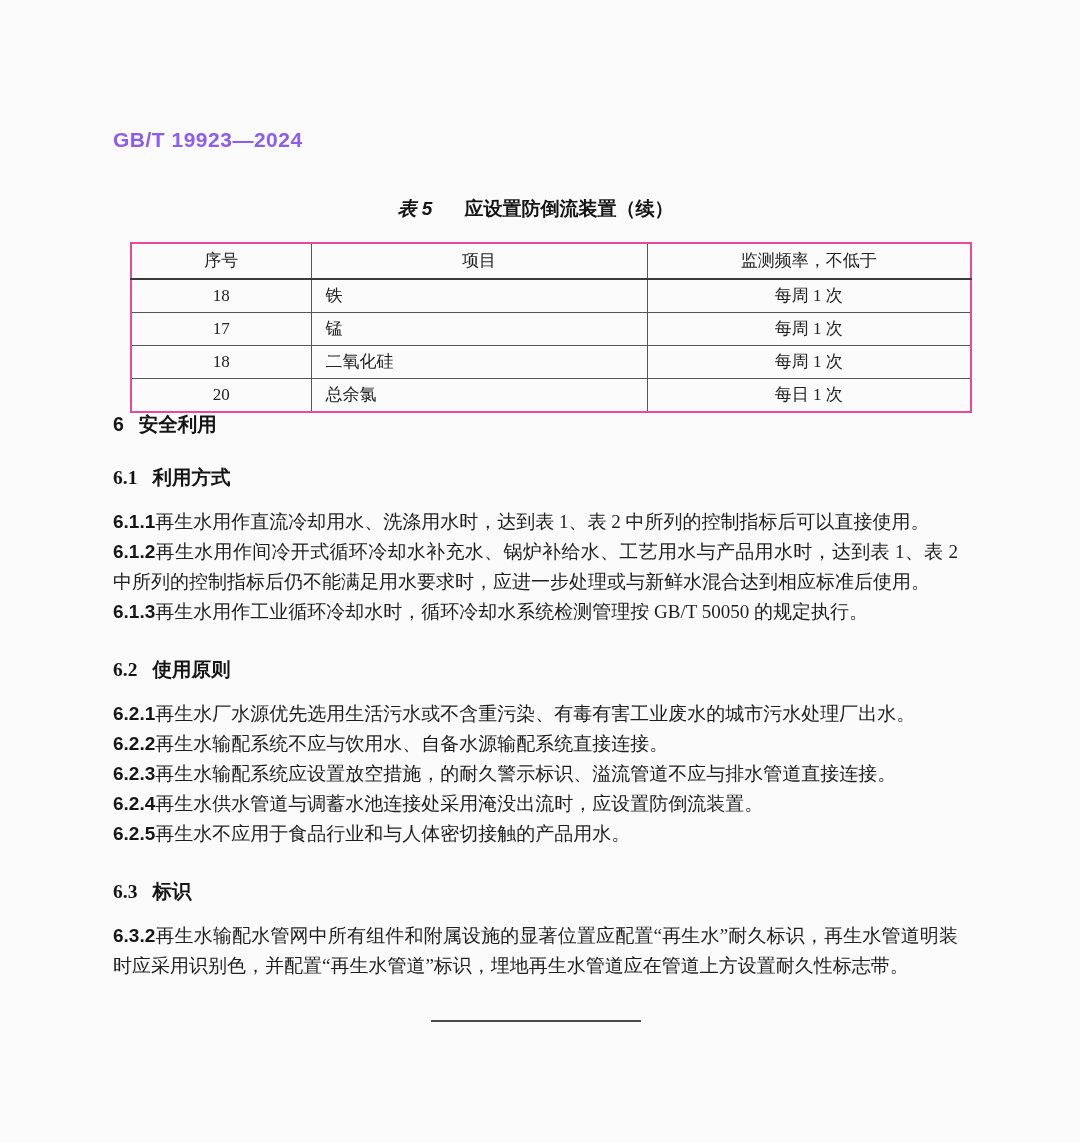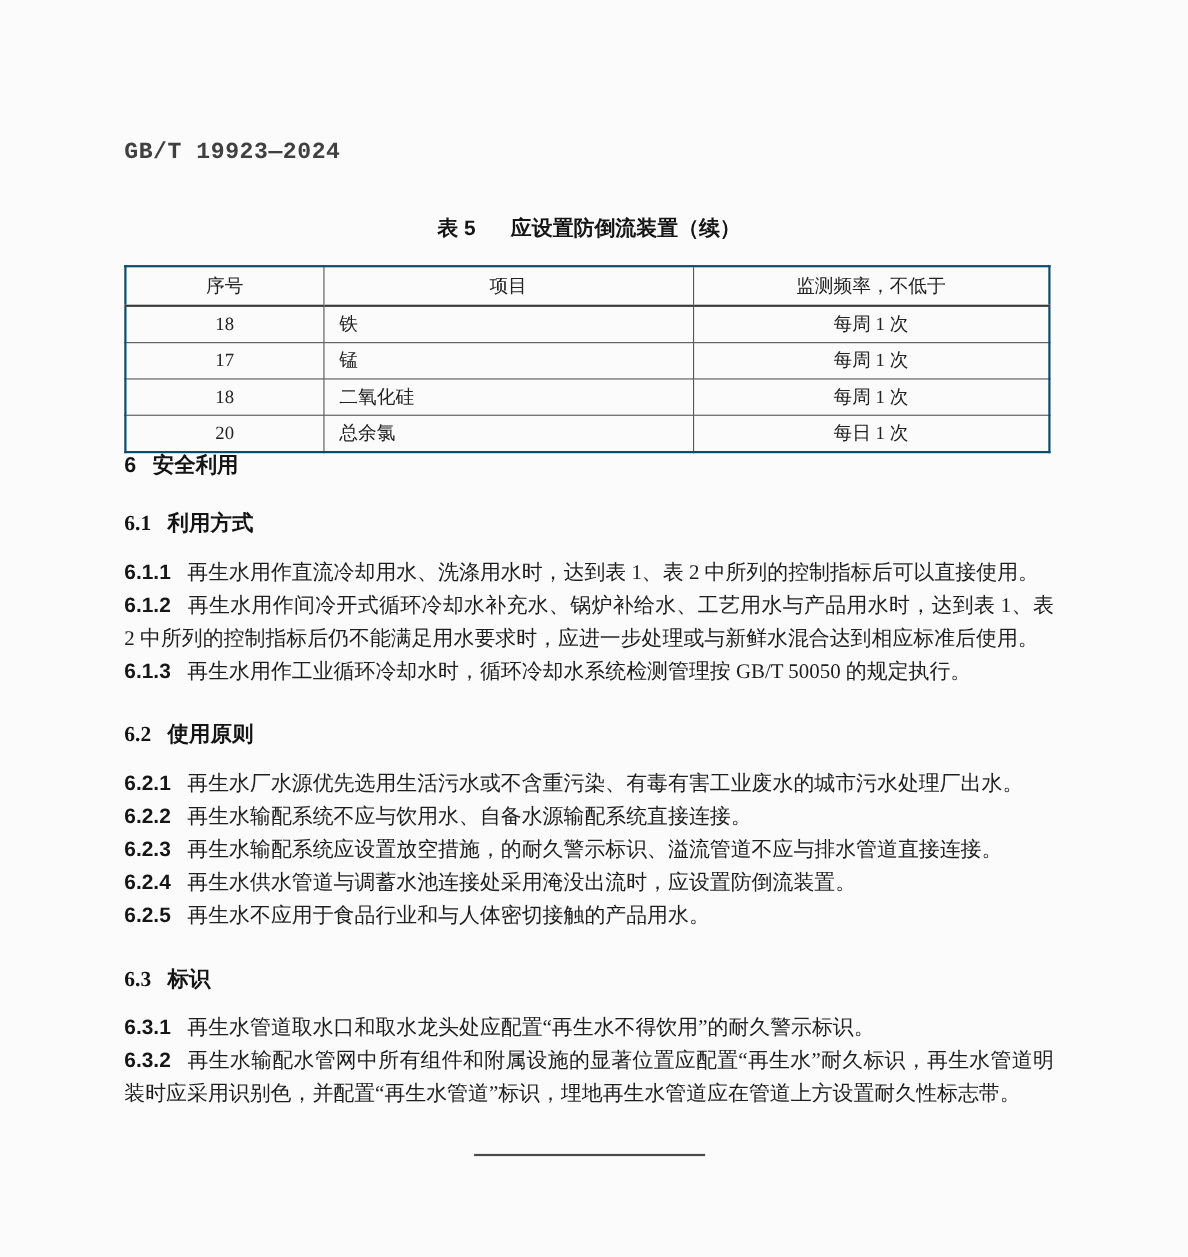--- a/index.html
+++ b/index.html
@@ -12,43 +12,44 @@
     width: 1080px;
     height: 1143px;
     margin: 0 auto;
     background: #fbfbfb;
     color: #1e1e1e;
     box-sizing: border-box;
     padding: 128px 122px 0 113px;
     overflow: hidden;
   }
   .doc-code {
-    font-family: Liberation Mono, monospace;
+    font-family: Liberation Sans, sans-serif;
     font-weight: bold;
     font-size: 21px;
     letter-spacing: 0.5px;
-    color: #404040;
+    color: #8b5cf6;
   }
   .table-title {
     margin-top: 44px;
     text-align: center;
     font-family: "Liberation Sans", "DejaVu Sans", sans-serif;
     font-weight: bold;
     font-size: 19px;
     color: #141414;
   }
-  .table-title .t-label { margin-right: 32px; }
+  .table-title .t-label { margin-right: 32px; font-style: italic; }
   table.freq-table {
     margin-top: 20px;
     width: 840px;
     border-collapse: collapse;
     table-layout: fixed;
     font-size: 17px;
     color: #222;
-    border: 2px solid #0c4a6e;
+    border: 2px solid #ec4899;
+    margin-left: 17px;
   }
   table.freq-table th, table.freq-table td {
     border: 1px solid #555;
     text-align: center;
     font-weight: normal;
     padding: 0;
     height: 32px;
     line-height: 1.2;
   }
   table.freq-table thead th {
@@ -77,21 +78,20 @@
   .para {
     margin: 0;
     font-size: 19px;
     line-height: 30px;
     text-align: justify;
     color: #1e1e1e;
   }
   .para .num {
     font-family: "Liberation Sans", "DejaVu Sans", sans-serif;
     font-weight: 600;
-    margin-right: 15px;
     color: #161616;
   }
   .end-rule {
     width: 210px;
     margin: 39px auto 0 auto;
     border-top: 2px solid #4a4a4a;
     height: 0;
   }
 </style>
 </head>
@@ -161,21 +161,20 @@
     <p class="para"><span class="num">6.2.2</span><span>再生水输配系统不应与饮用水、自备水源输配系统直接连接。</span></p>
 
     <p class="para"><span class="num">6.2.3</span><span>再生水输配系统应设置放空措施，的耐久警示标识、溢流管道不应与排水管道直接连接。</span></p>
 
     <p class="para"><span class="num">6.2.4</span><span>再生水供水管道与调蓄水池连接处采用淹没出流时，应设置防倒流装置。</span></p>
 
     <p class="para"><span class="num">6.2.5</span><span>再生水不应用于食品行业和与人体密切接触的产品用水。</span></p>
 
     <p class="h2"><span class="num">6.3</span><span>标识</span></p>
 
-    <p class="para"><span class="num">6.3.1</span><span>再生水管道取水口和取水龙头处应配置“再生水不得饮用”的耐久警示标识。</span></p>
 
     <p class="para"><span class="num">6.3.2</span><span>再生水输配水管网中所有组件和附属设施的显著位置应配置“再生水”耐久标识，再生水管道明装时应采用识别色，并配置“再生水管道”标识，埋地再生水管道应在管道上方设置耐久性标志带。</span></p>
 
   </main>
 
   <div class="end-rule"></div>
 
 </div>
 
 </body></html>

